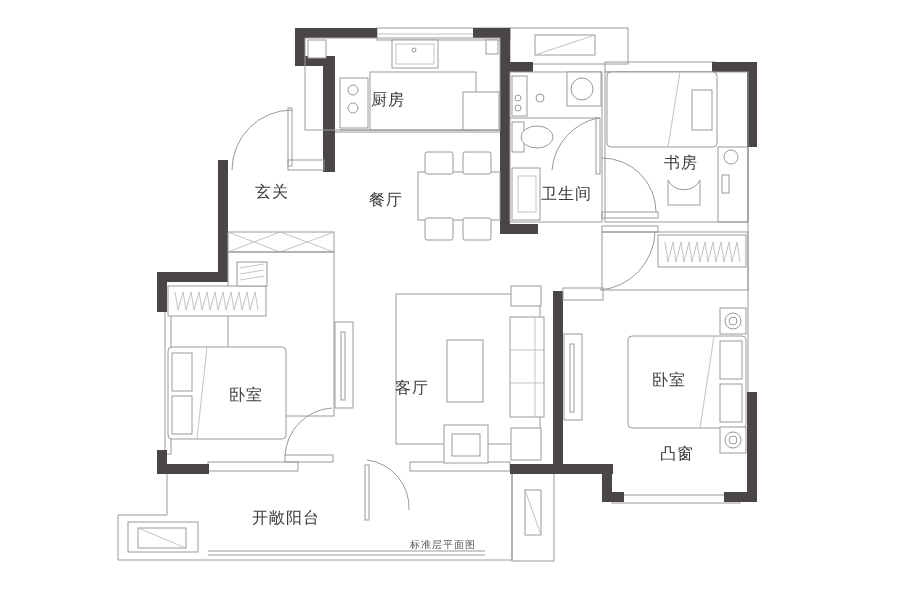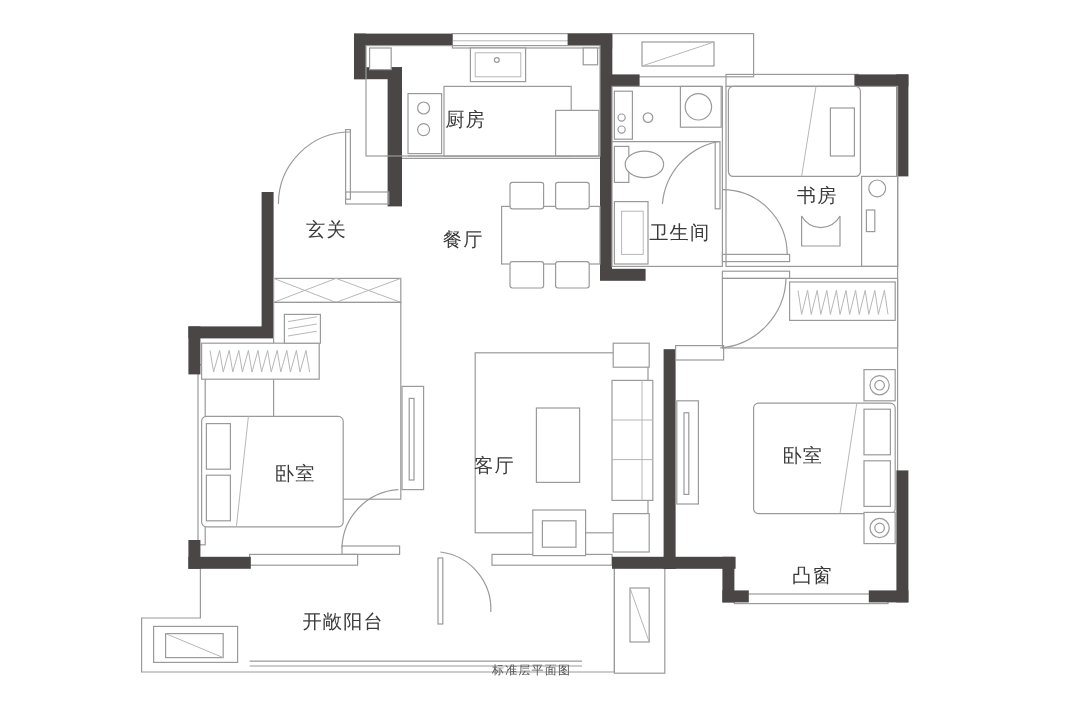--- a/index.html
+++ b/index.html
@@ -205,15 +205,15 @@
 </svg>
 
 <div class="room-label" style="left:371px; top:90px;">厨房</div>
 <div class="room-label" style="left:255px; top:182px;">玄关</div>
 <div class="room-label" style="left:369px; top:190px;">餐厅</div>
 <div class="room-label" style="left:541px; top:184px;">卫生间</div>
 <div class="room-label" style="left:664px; top:153px;">书房</div>
 <div class="room-label" style="left:395px; top:358px;margin-top:20px;">客厅</div>
 <div class="room-label" style="left:229px; top:385px;">卧室</div>
 <div class="room-label" style="left:652px; top:370px;">卧室</div>
-<div class="room-label" style="left:660px; top:470px;">凸窗</div>
+<div class="room-label" style="left:660px; top:444px;">凸窗</div>
 <div class="room-label" style="left:252px; top:508px;">开敞阳台</div>
-<div class="caption" style="left:410px; top:552px;font-family:Liberation Serif, serif;">标准层平面图</div>
+<div class="caption" style="left:410px; top:538px;font-family:Liberation Serif, serif;">标准层平面图</div>
 
 </body></html>

